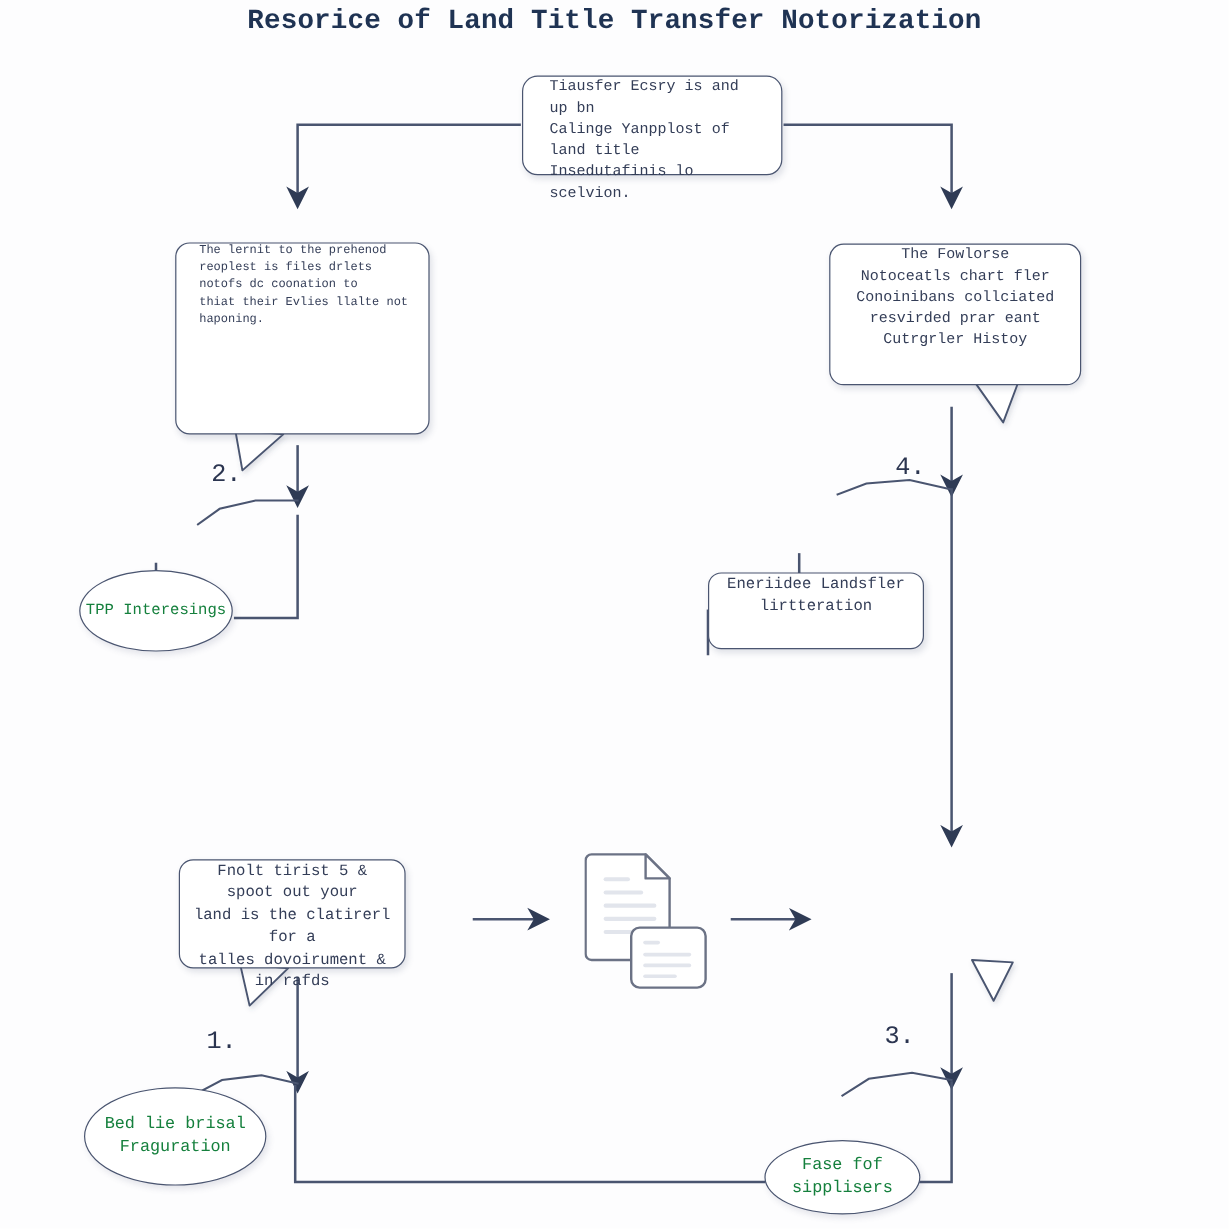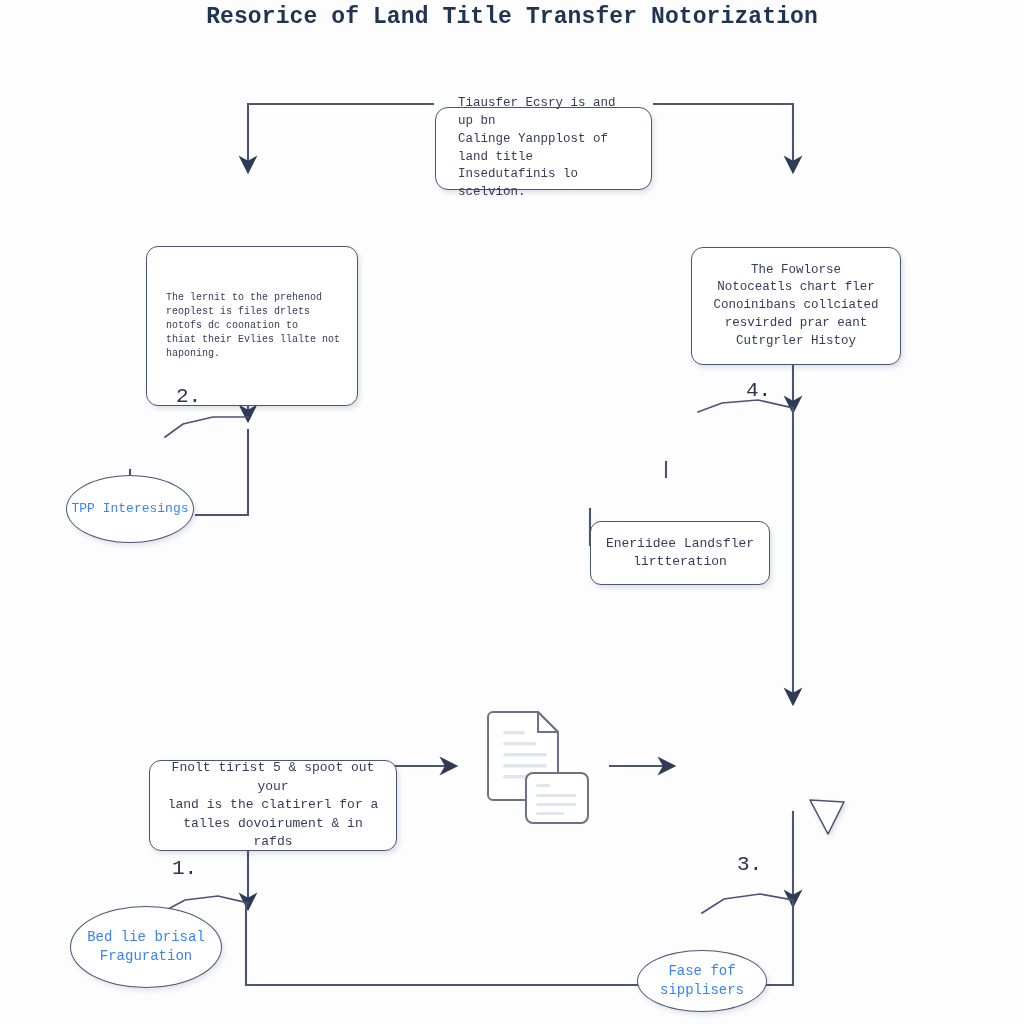--- a/index.html
+++ b/index.html
@@ -39,24 +39,23 @@
 
   
   .node-box {
     position: absolute;
     box-sizing: border-box;
     background: #ffffff;
     border: 1.6px solid #4a5570;
     border-radius: 12px;
     color: #333d57;
     display: flex;
-    align-items: center;
+    align-items: flex-start;
     box-shadow: 2px 3px 5px rgba(70,80,110,0.16);
     z-index: 3;
-    margin-top: 44px;
   }
   .node-box .txt {
     width: 100%;
     padding: 0 13px;
     line-height: 1.42;
     white-space: pre-line;
   }
 
   
   #box-top {
@@ -97,21 +96,21 @@
     height: 64px;
     border-radius: 11px;
     font-size: 13px;
   }
   #box-right-middle .txt { text-align: center; padding: 0 8px; }
 
   
   #box-bottom-left {
     left: 149px;
     top: 716px;
-    width: 248px;
+    width: 189px;
     height: 91px;
     font-size: 13px;
   }
   #box-bottom-left .txt { text-align: center; padding: 0 10px; }
 
   
   #box-bottom-right {
     left: 684px;
     top: 712px;
     width: 216px;
@@ -120,21 +119,21 @@
   }
   #box-bottom-right .txt { text-align: center; padding: 0 10px; }
 
   
   .node-ellipse {
     position: absolute;
     box-sizing: border-box;
     background: #ffffff;
     border: 1.6px solid #4a5570;
     border-radius: 50%;
-    color: #3b82f6;
+    color: #15803d;
     display: flex;
     align-items: center;
     justify-content: center;
     text-align: center;
     box-shadow: 2px 3px 5px rgba(70,80,110,0.14);
     z-index: 3;
     line-height: 1.35;
     white-space: pre-line;
   }
   #ellipse-left {

